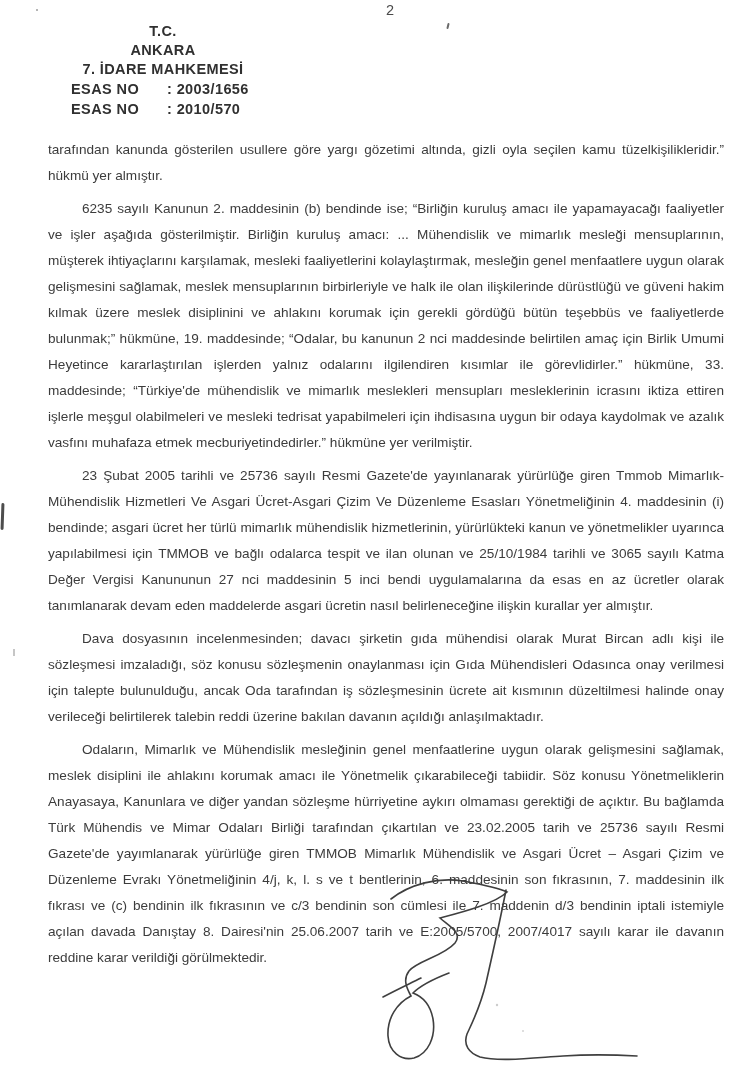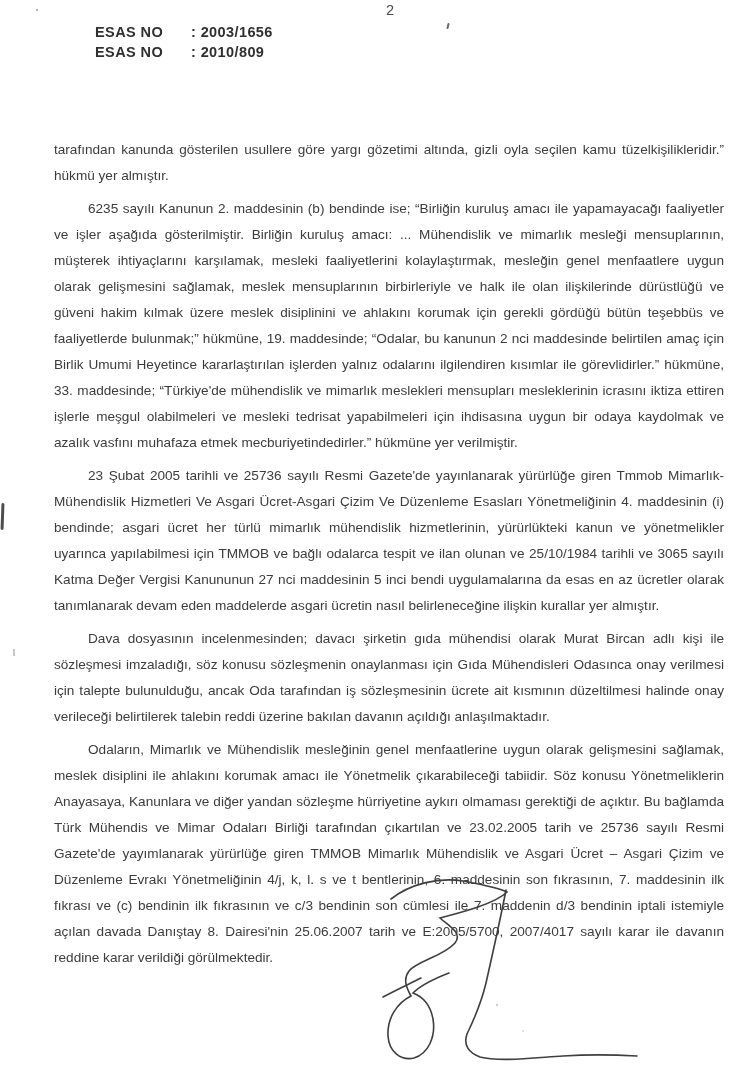--- a/index.html
+++ b/index.html
@@ -35,41 +35,40 @@
     letter-spacing: 0.4px;
   }
   .doc-header .center-line {
     width: 184px;
     text-align: center;
     line-height: 19px;
   }
   .doc-header .num-row {
     display: flex;
     line-height: 20px;
-    margin-left: 24px;
   }
   .doc-header .num-label {
     width: 96px;
     flex: 0 0 96px;
   }
   .doc-header .num-value {
     white-space: nowrap;
   }
   .doc-body {
     position: absolute;
     top: 137px;
     left: 48px;
     width: 676px;
     font-size: 13.6px;
     line-height: 26px;
     text-align: justify;
     color: #3c3c3c;
   }
   .doc-body p {
-    margin: 0 0 7px 6px;
+    margin: 0 0 7px 0;
   }
   .doc-body p.indented {
     text-indent: 34px;
   }
   .signature-svg {
     position: absolute;
     left: 378px;
     top: 856px;
     width: 266px;
     height: 210px;
@@ -120,27 +119,30 @@
 <div class="page">
 
   <div class="page-number">2</div>
 
   <div class="artifact top-dot"></div>
   <div class="artifact top-comma"></div>
   <div class="artifact left-stroke"></div>
   <div class="artifact left-tick"></div>
 
   <div class="doc-header">
+    <div class="center-line">T.C.</div>
+    <div class="center-line">ANKARA</div>
+    <div class="center-line">7. İDARE MAHKEMESİ</div>
     <div class="num-row">
       <span class="num-label">ESAS NO</span>
       <span class="num-value">: 2003/1656</span>
     </div>
     <div class="num-row">
       <span class="num-label">ESAS NO</span>
-      <span class="num-value">: 2010/809</span>
+      <span class="num-value">: 2010/570</span>
     </div>
   </div>
 
   <div class="doc-body">
     <p>tarafından kanunda gösterilen usullere göre yargı gözetimi altında, gizli oyla seçilen kamu tüzelkişilikleridir.” hükmü yer almıştır.</p>
     <p class="indented">6235 sayılı Kanunun 2. maddesinin (b) bendinde ise; “Birliğin kuruluş amacı ile yapamayacağı faaliyetler ve işler aşağıda gösterilmiştir. Birliğin kuruluş amacı: ... Mühendislik ve mimarlık mesleği mensuplarının, müşterek ihtiyaçlarını karşılamak, mesleki faaliyetlerini kolaylaştırmak, mesleğin genel menfaatlere uygun olarak gelişmesini sağlamak, meslek mensuplarının birbirleriyle ve halk ile olan ilişkilerinde dürüstlüğü ve güveni hakim kılmak üzere meslek disiplinini ve ahlakını korumak için gerekli gördüğü bütün teşebbüs ve faaliyetlerde bulunmak;” hükmüne, 19. maddesinde; “Odalar, bu kanunun 2 nci maddesinde belirtilen amaç için Birlik Umumi Heyetince kararlaştırılan işlerden yalnız odalarını ilgilendiren kısımlar ile görevlidirler.” hükmüne, 33. maddesinde; “Türkiye'de mühendislik ve mimarlık meslekleri mensupları mesleklerinin icrasını iktiza ettiren işlerle meşgul olabilmeleri ve mesleki tedrisat yapabilmeleri için ihdisasına uygun bir odaya kaydolmak ve azalık vasfını muhafaza etmek mecburiyetindedirler.” hükmüne yer verilmiştir.</p>
     <p class="indented">23 Şubat 2005 tarihli ve 25736 sayılı Resmi Gazete'de yayınlanarak yürürlüğe giren Tmmob Mimarlık-Mühendislik Hizmetleri Ve Asgari Ücret-Asgari Çizim Ve Düzenleme Esasları Yönetmeliğinin 4. maddesinin (i) bendinde; asgari ücret her türlü mimarlık mühendislik hizmetlerinin, yürürlükteki kanun ve yönetmelikler uyarınca yapılabilmesi için TMMOB ve bağlı odalarca tespit ve ilan olunan ve 25/10/1984 tarihli ve 3065 sayılı Katma Değer Vergisi Kanununun 27 nci maddesinin 5 inci bendi uygulamalarına da esas en az ücretler olarak tanımlanarak devam eden maddelerde asgari ücretin nasıl belirleneceğine ilişkin kurallar yer almıştır.</p>
     <p class="indented">Dava dosyasının incelenmesinden; davacı şirketin gıda mühendisi olarak Murat Bircan adlı kişi ile sözleşmesi imzaladığı, söz konusu sözleşmenin onaylanması için Gıda Mühendisleri Odasınca onay verilmesi için talepte bulunulduğu, ancak Oda tarafından iş sözleşmesinin ücrete ait kısmının düzeltilmesi halinde onay verileceği belirtilerek talebin reddi üzerine bakılan davanın açıldığı anlaşılmaktadır.</p>
     <p class="indented">Odaların, Mimarlık ve Mühendislik mesleğinin genel menfaatlerine uygun olarak gelişmesini sağlamak, meslek disiplini ile ahlakını korumak amacı ile Yönetmelik çıkarabileceği tabiidir. Söz konusu Yönetmeliklerin Anayasaya, Kanunlara ve diğer yandan sözleşme hürriyetine aykırı olmaması gerektiği de açıktır. Bu bağlamda Türk Mühendis ve Mimar Odaları Birliği tarafından çıkartılan ve 23.02.2005 tarih ve 25736 sayılı Resmi Gazete'de yayımlanarak yürürlüğe giren TMMOB Mimarlık Mühendislik ve Asgari Ücret – Asgari Çizim ve Düzenleme Evrakı Yönetmeliğinin 4/j, k, l. s ve t bentlerinin, 6. maddesinin son fıkrasının, 7. maddesinin ilk fıkrası ve (c) bendinin ilk fıkrasının ve c/3 bendinin son cümlesi ile 7. maddenin d/3 bendinin iptali istemiyle açılan davada Danıştay 8. Dairesi'nin 25.06.2007 tarih ve E:2005/5700, 2007/4017 sayılı karar ile davanın reddine karar verildiği görülmektedir.</p>
   </div>

